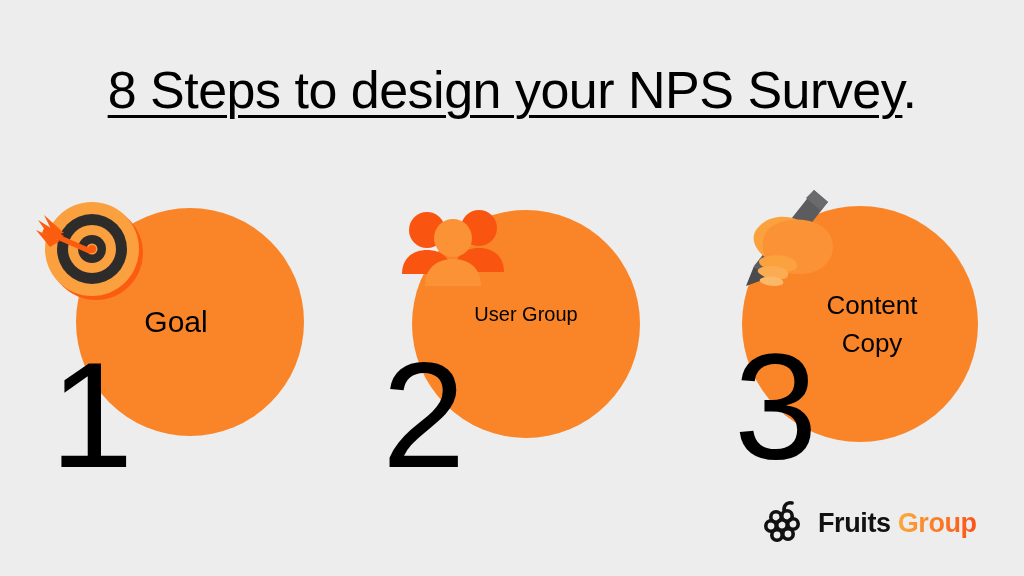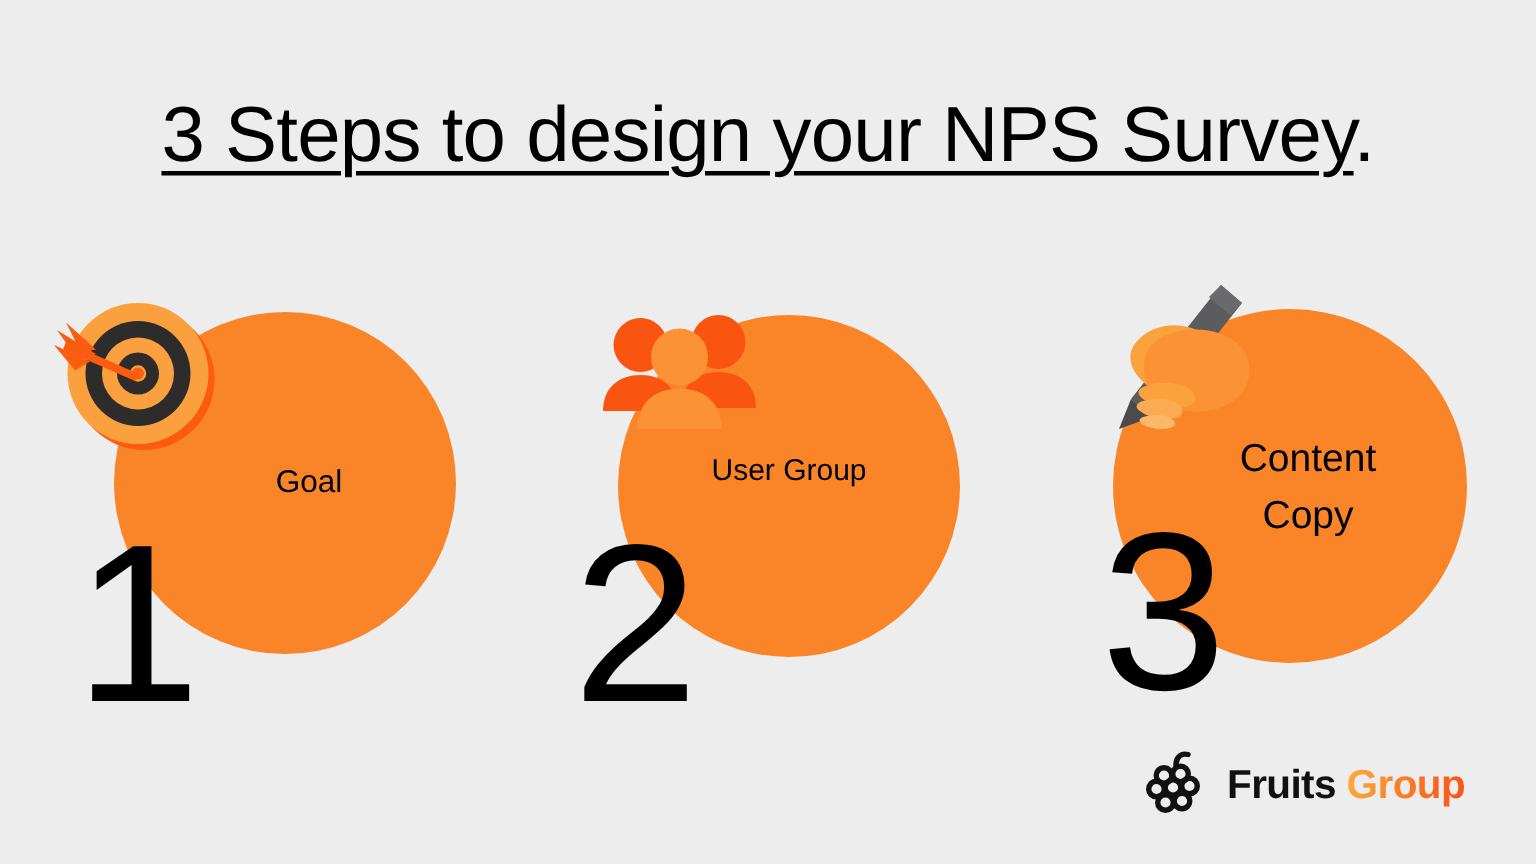--- a/index.html
+++ b/index.html
@@ -64,30 +64,30 @@
     width: 228px;
     height: 228px;
     border-radius: 50%;
     background: #fa8529;
   }
   .step-2 .bubble { left: 62px; width: 228px; height: 228px; top: 14px; }
   .step-3 .bubble { left: 48px; width: 236px; height: 236px; top: 20px; }
 
   .bubble-label {
     position: absolute;
-    left: 84px;
+    left: 54px;
     top: 12px;
     width: 228px;
     height: 228px;
     display: flex;
     align-items: center;
     justify-content: center;
     text-align: center;
     color: #000;
-    font-size: 21px;
+    font-size: 30px;
     line-height: 38px;
     font-weight: 400;
     pointer-events: none;
   }
   .step-2 .bubble-label { left: 62px; top: 4px; width: 228px; font-size: 20px; }
   .step-3 .bubble-label {
     left: 60px; top: 20px; width: 236px; height: 236px;
     font-size: 26px;
     align-items: center;
   }
@@ -140,21 +140,21 @@
     background-clip: text;
     color: transparent;
     -webkit-text-fill-color: transparent;
   }
 </style>
 </head>
 <body>
 
 <div class="slide">
 
-  <div class="title"><span class="t-underline">3 Steps to design your NPS Survey</span><span>.</span></div>
+  <div class="title"><span class="t-underline">8 Steps to design your NPS Survey</span><span>.</span></div>
 
   <div class="steps">
 
     <div class="step step-1">
       <div class="bubble"></div>
       <div class="bubble-label">Goal</div>
       <div class="numeral">1</div>
       <div class="step-icon icon-target">
         <svg viewBox="0 0 120 110" width="120" height="110">
 

